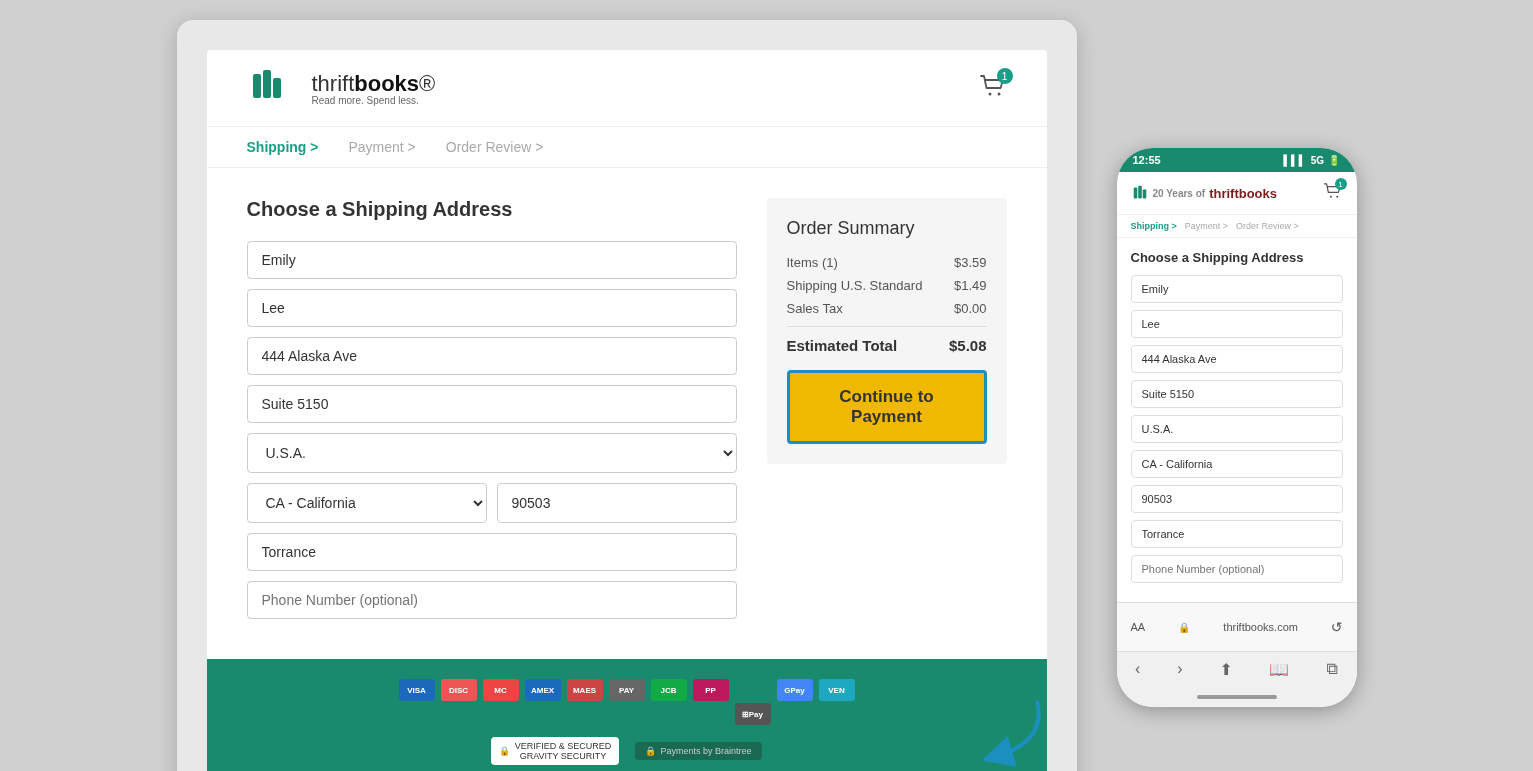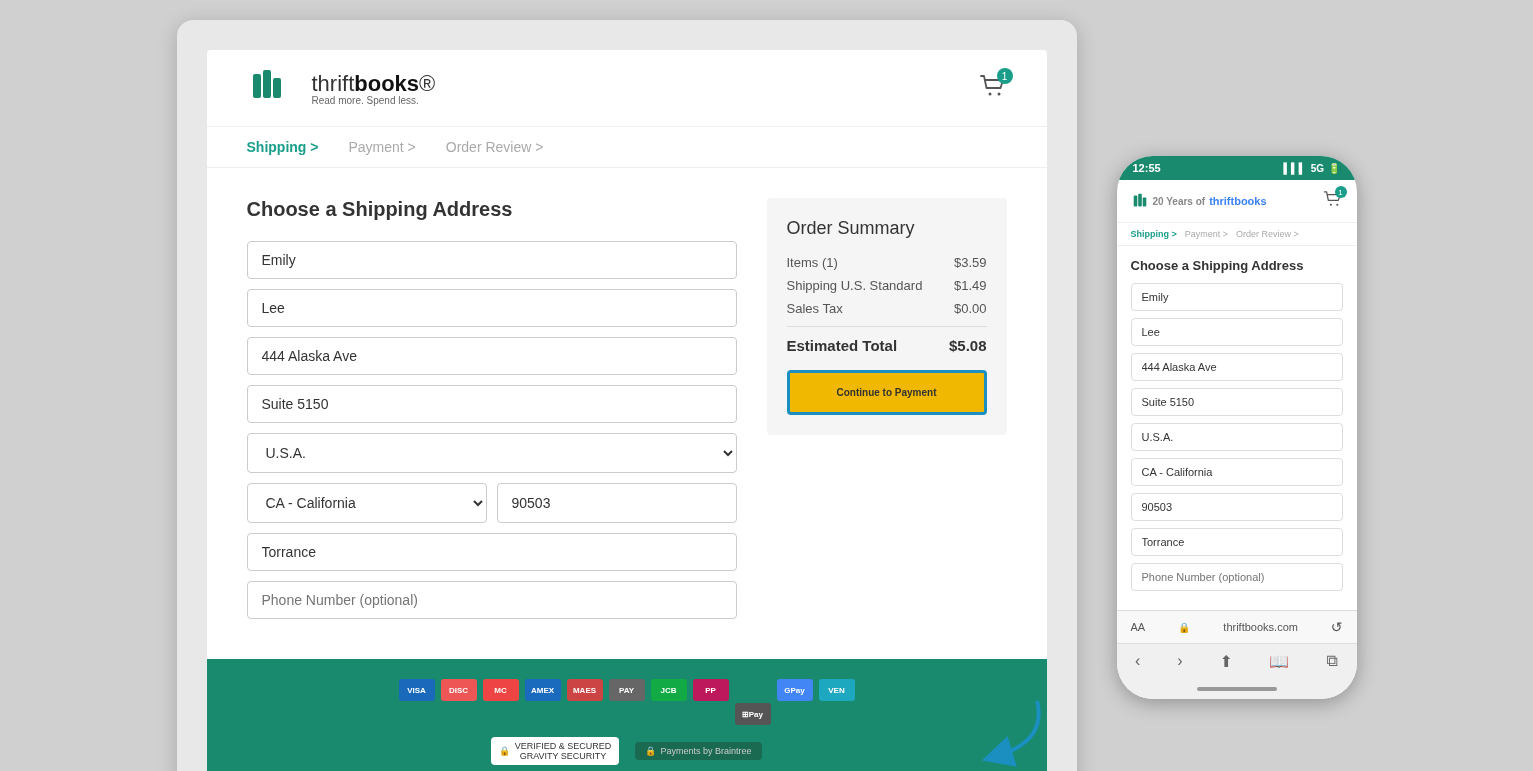--- a/index.html
+++ b/index.html
@@ -178,21 +178,21 @@
       justify-content: space-between;
       font-size: 15px;
       font-weight: 700;
       color: #333;
       margin-bottom: 16px;
     }
     .continue-btn {
       width: 100%;
       background: #f0b800;
       color: #333;
-      font-size: 10px;
+      font-size: 17px;
       font-weight: 700;
       padding: 14px;
       border: 3px solid #1a8fc0;
       border-radius: 4px;
       cursor: pointer;
       display: block;
     }
 
     
     .site-footer {
@@ -343,21 +343,21 @@
       border-radius: 4px;
       padding: 7px 10px;
       font-size: 11px;
       color: #333;
       margin-bottom: 7px;
       outline: none;
     }
     .phone-footer-bar {
       background: #f8f8f8;
       border-top: 1px solid #ddd;
-      padding: 8px 14px;
+      padding: 16px 14px;
       display: flex;
       justify-content: space-between;
       align-items: center;
       font-size: 10px;
       color: #555;
     }
     .phone-nav-bar {
       background: #f0f0f0;
       display: flex;
       justify-content: space-around;
@@ -522,21 +522,21 @@
   </div>
 
   <div class="phone-header">
     <div class="phone-logo">
       <svg width="18" height="18" viewBox="0 0 40 40">
         <rect x="6" y="8" width="8" height="24" rx="2" fill="#1a8a6e"></rect>
         <rect x="16" y="4" width="8" height="28" rx="2" fill="#1a8a6e"></rect>
         <rect x="26" y="12" width="8" height="20" rx="2" fill="#1a8a6e"></rect>
       </svg>
       <span style="font-size:10px;color:#888;">20 Years of</span>
-      <span style="color:#3b82f6;font-weight:700;font-size:11px;">thriftbooks</span>
+      <span style="color:#7f1d1d;font-weight:700;font-size:13px;">thriftbooks</span>
     </div>
     <div class="phone-cart">
       <svg width="20" height="18" viewBox="0 0 28 24" fill="none">
         <path d="M2 2h3l2.5 12h14l2.5-8H6" stroke="#555" stroke-width="1.8" stroke-linecap="round" stroke-linejoin="round" fill="none"></path>
         <circle cx="11" cy="20" r="1.5" fill="#555"></circle>
         <circle cx="20" cy="20" r="1.5" fill="#555"></circle>
       </svg>
       <span class="phone-cart-badge">1</span>
     </div>
   </div>

